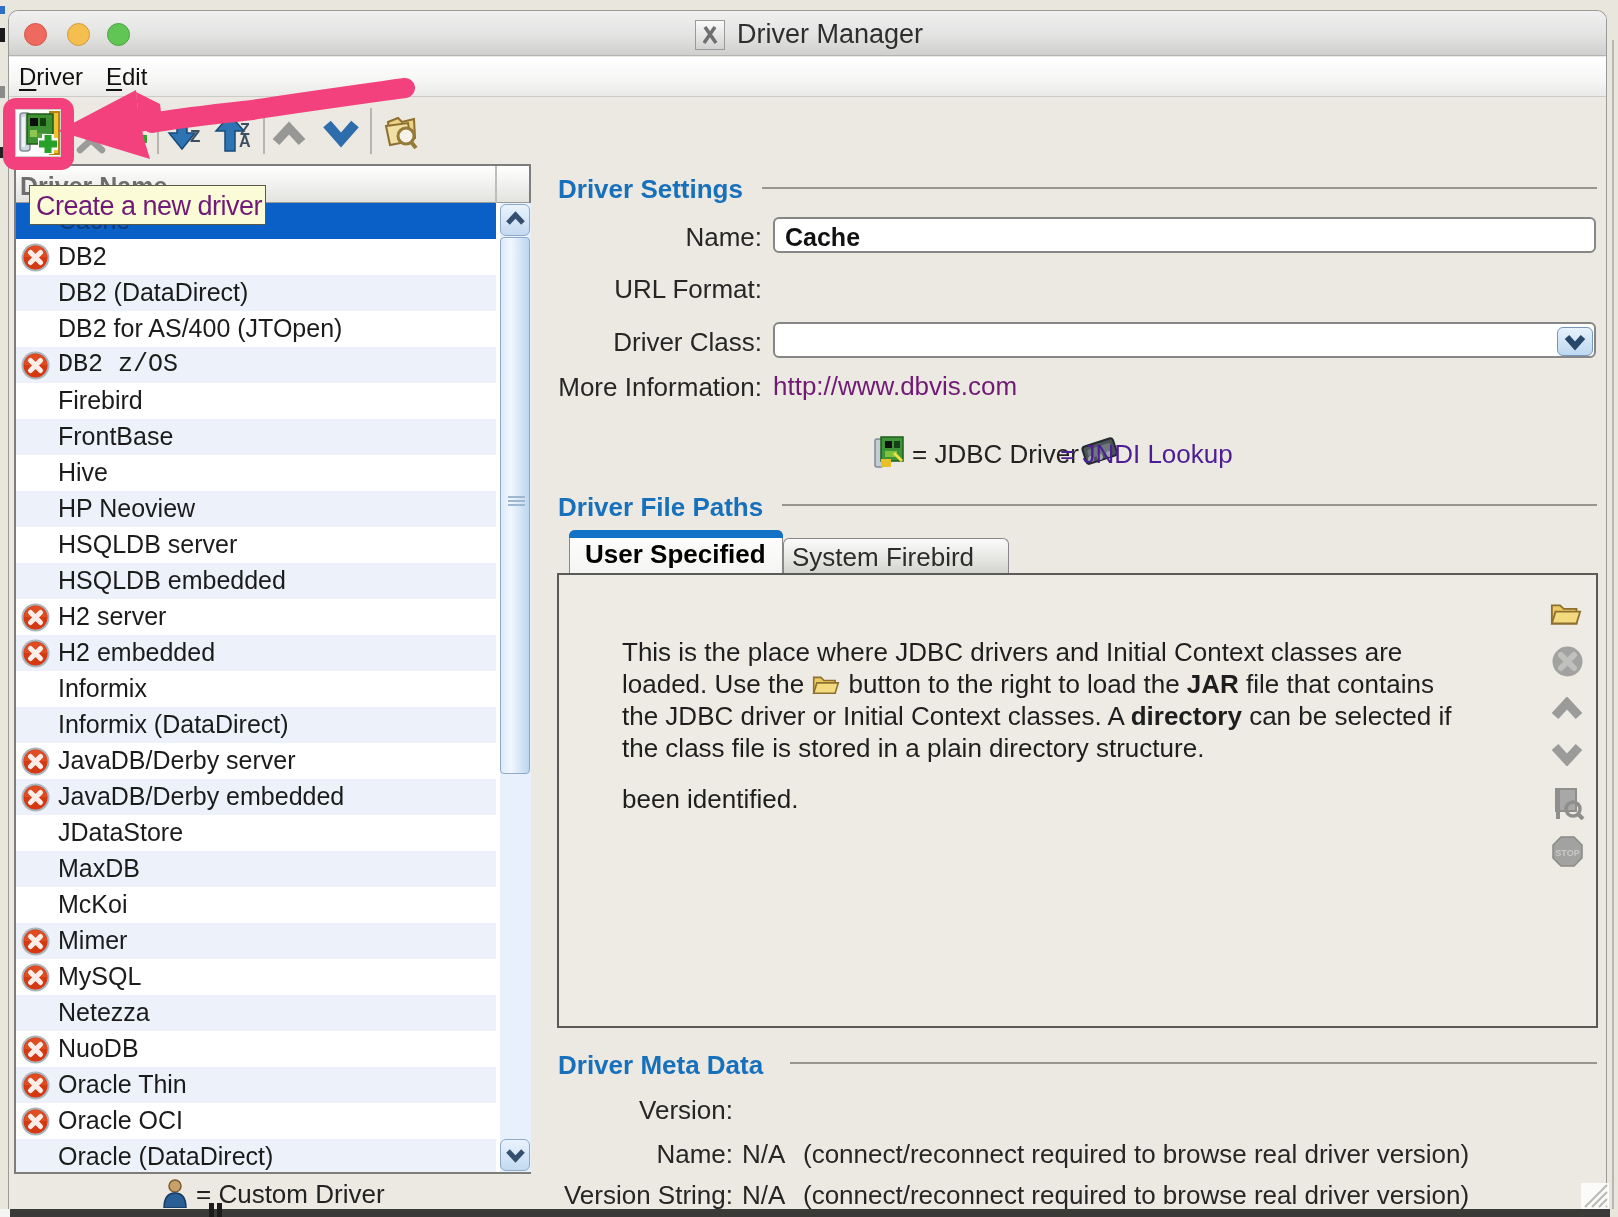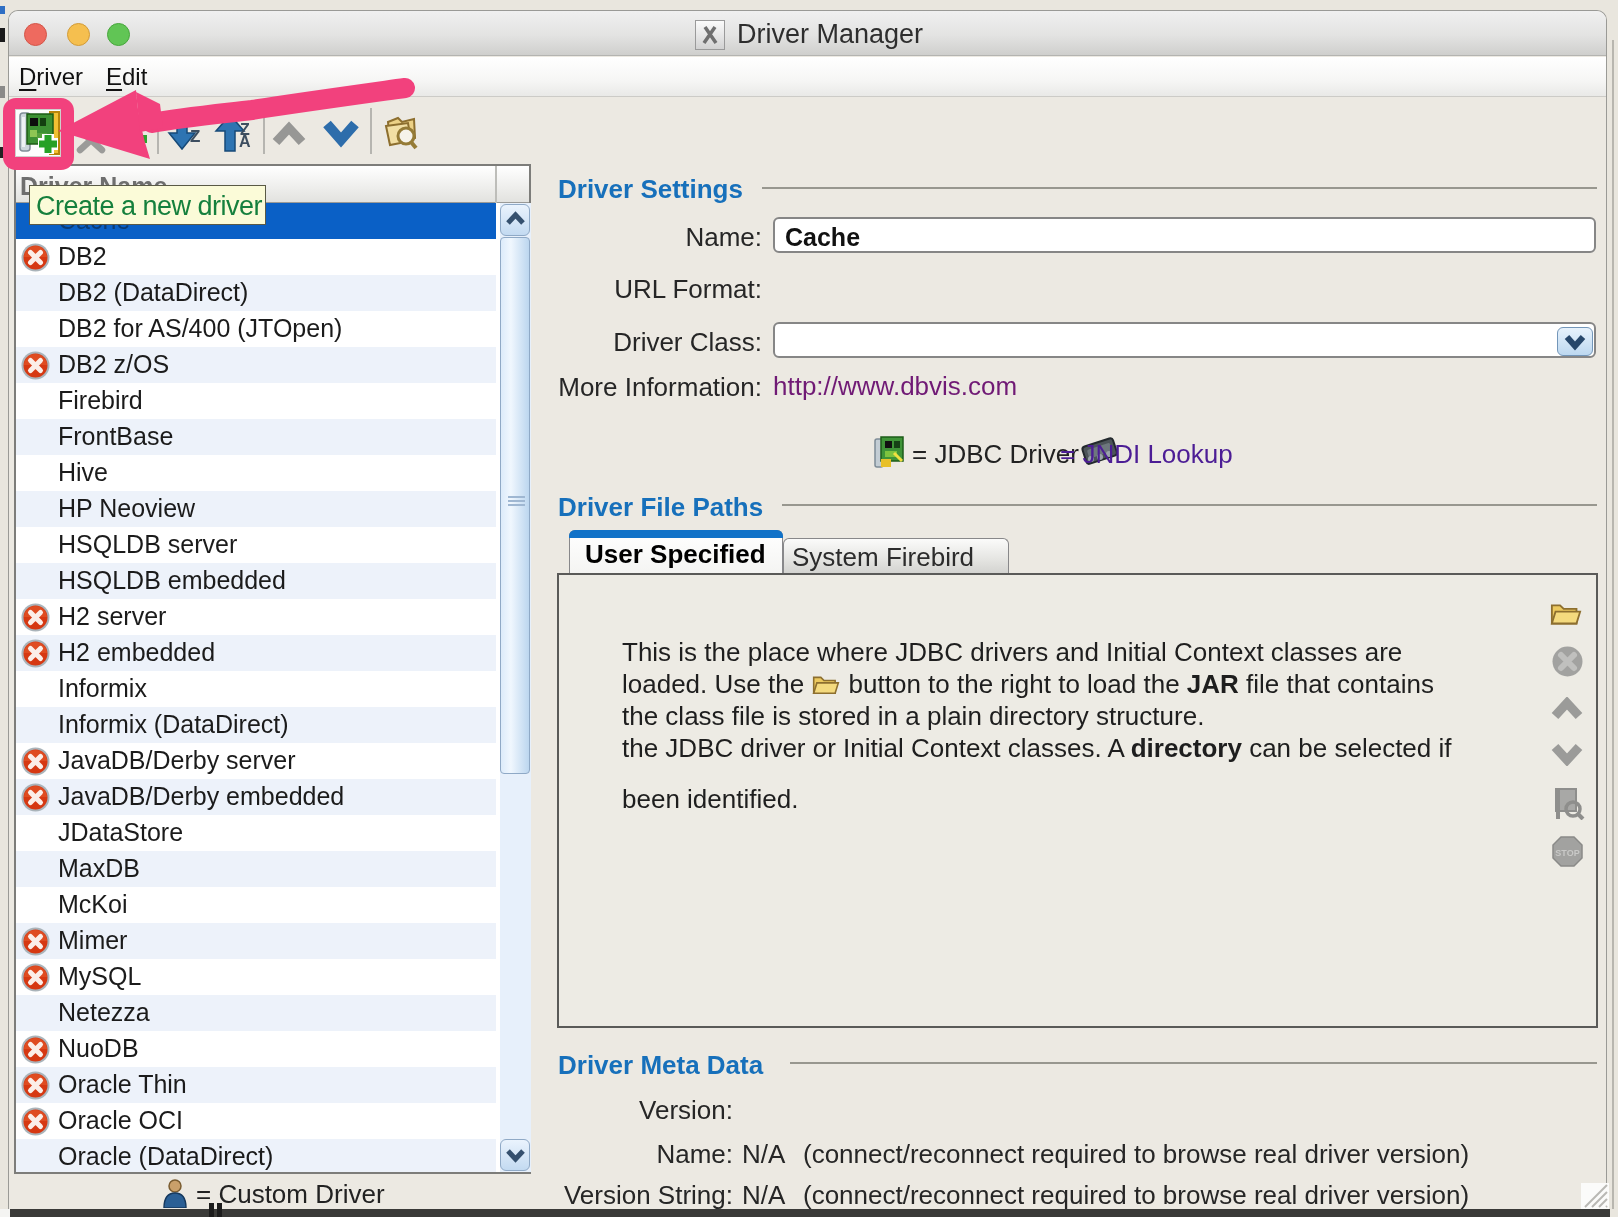--- a/index.html
+++ b/index.html
@@ -161,21 +161,21 @@
             <path d="M10.5 10.5 L20.5 20.5 M20.5 10.5 L10.5 20.5" stroke="#fbeee8" stroke-width="5" stroke-linecap="round"></path>
           </svg>
           <span class="txt">DB2</span>
         </div>
         <div class="row rowb" style="top:109px;height:36px;">
           <span class="txt">DB2 (DataDirect)</span>
         </div>
         <div class="row rowa" style="top:145px;height:36px;">
           <span class="txt">DB2 for AS/400 (JTOpen)</span>
         </div>
-        <div class="row rowb" style="top:181px;height:36px;">
+        <div class="row rowb" style="top:181px;height:36px;font-family:Liberation Mono, monospace;">
           <svg class="xic" style="left:4px;" width="31" height="31" viewBox="0 0 31 31">
             <circle cx="15.5" cy="15.5" r="14" fill="#aab4ba"></circle>
             <circle cx="15.5" cy="15.5" r="12" fill="#d63812"></circle>
             <path d="M15.5 4 A 11.5 11.5 0 0 1 27 15 L 4 15 A 11.5 11.5 0 0 1 15.5 4 Z" fill="#e85c2e" opacity="0.55"></path>
             <path d="M10.5 10.5 L20.5 20.5 M20.5 10.5 L10.5 20.5" stroke="#fbeee8" stroke-width="5" stroke-linecap="round"></path>
           </svg>
           <span class="txt">DB2 z/OS</span>
         </div>
         <div class="row rowa" style="top:217px;height:36px;">
           <span class="txt">Firebird</span>
@@ -364,22 +364,22 @@
   <div id="tab2">
       <span style="left:8px;">System Firebird</span>
     </div>
   <div id="fpbox">
     <div id="fptext">
       <div>This is the place where JDBC drivers and Initial Context classes are</div>
       <div>loaded. Use the <svg style="vertical-align:-5px" width="30" height="27" viewBox="0 0 37 34">
             <path d="M3 8 L3 28 L30 28 L30 12 L16 12 L12 8 Z" fill="#ecc95f" stroke="#8d6f2f" stroke-width="2"></path>
             <path d="M7 15 L34 15 L30 28 L3 28 Z" fill="#f4da7e" stroke="#8d6f2f" stroke-width="2"></path>
           </svg> button to the right to load the <b>JAR</b> file that contains</div>
+      <div>the JDBC driver or Initial Context classes. A <b>directory</b> can be selected if</div>
       <div>the class file is stored in a plain directory structure.</div>
-      <div>the JDBC driver or Initial Context classes. A <b>directory</b> can be selected if</div>
       <div style="height:19px;"></div>
       <div>been identified.</div>
     </div>
 
     <svg class="abs" style="left:989px;top:23px;" width="36" height="31" viewBox="0 0 37 34">
       <path d="M3 8 L3 28 L30 28 L30 12 L16 12 L12 8 Z" fill="#ecc95f" stroke="#8d6f2f" stroke-width="2"></path>
       <path d="M7 15 L34 15 L30 28 L3 28 Z" fill="#f4da7e" stroke="#8d6f2f" stroke-width="2"></path>
     </svg>
     <svg class="abs" style="left:992px;top:70px;" width="33" height="33" viewBox="0 0 33 33">
       <circle cx="16.5" cy="16.5" r="15" fill="#a2a2a0"></circle>
@@ -440,15 +440,15 @@
     <path d="M31 24 L31 42 M22 33 L40 33" stroke="#27a127" stroke-width="7"></path>
   </svg>
 
   <svg class="abs" style="left:0;top:60px;" width="460" height="140" viewBox="0 0 460 140">
     <path d="M405 28 C 355 35, 297 43, 252 50 C 218 54, 178 58, 152 63" stroke="#f2417d" stroke-width="20" fill="none" stroke-linecap="round"></path>
     <path d="M136 30 L58 71 L150 99 Q 138 63 136 30 Z" fill="#f2417d"></path>
     <path d="M136 32 L160 44 L163 68 L140 72 Z" fill="#f2417d"></path>
   </svg>
 
   <div class="abs" style="left:29px;top:185px;width:237px;height:40px;background:#fbfbd8;border:1px solid #5a5a46;"></div>
-  <div class="abs" style="left:36px;top:191px;font-size:27px;letter-spacing:-0.5px;color:#15803d;">Create a new driver</div>
+  <div class="abs" style="left:36px;top:191px;font-size:27px;letter-spacing:-0.5px;color:#701a75;">Create a new driver</div>
 
 </div>
 
 </body></html>

